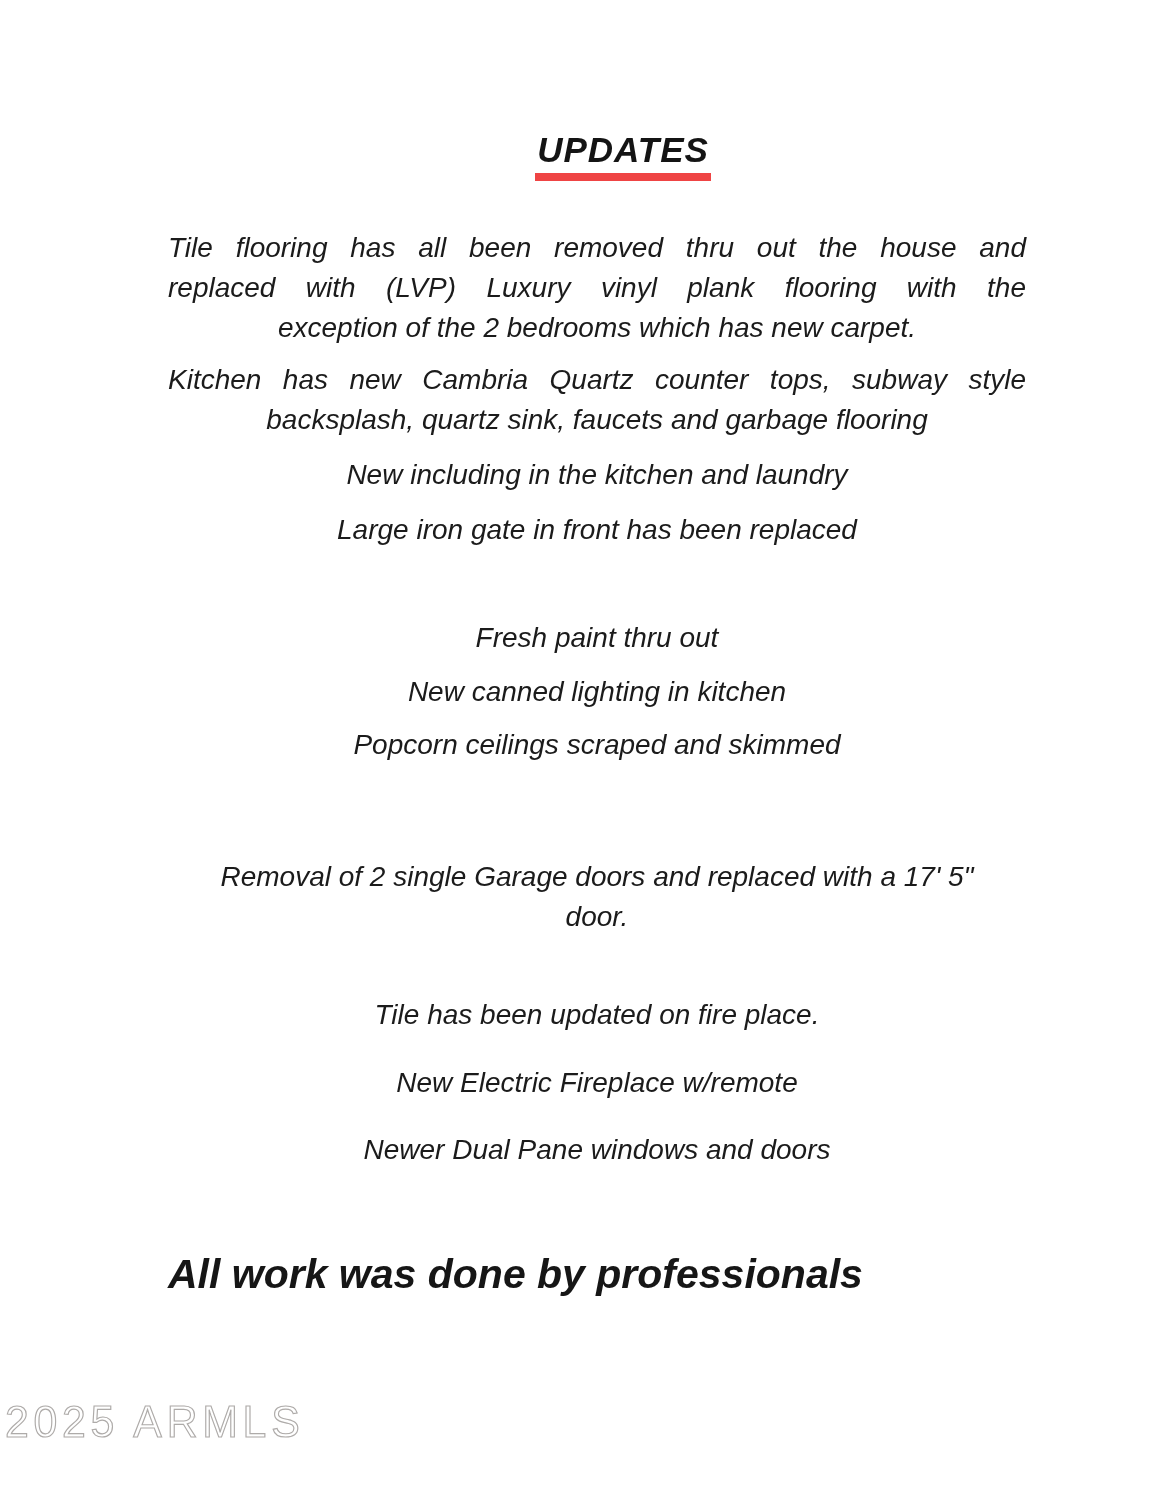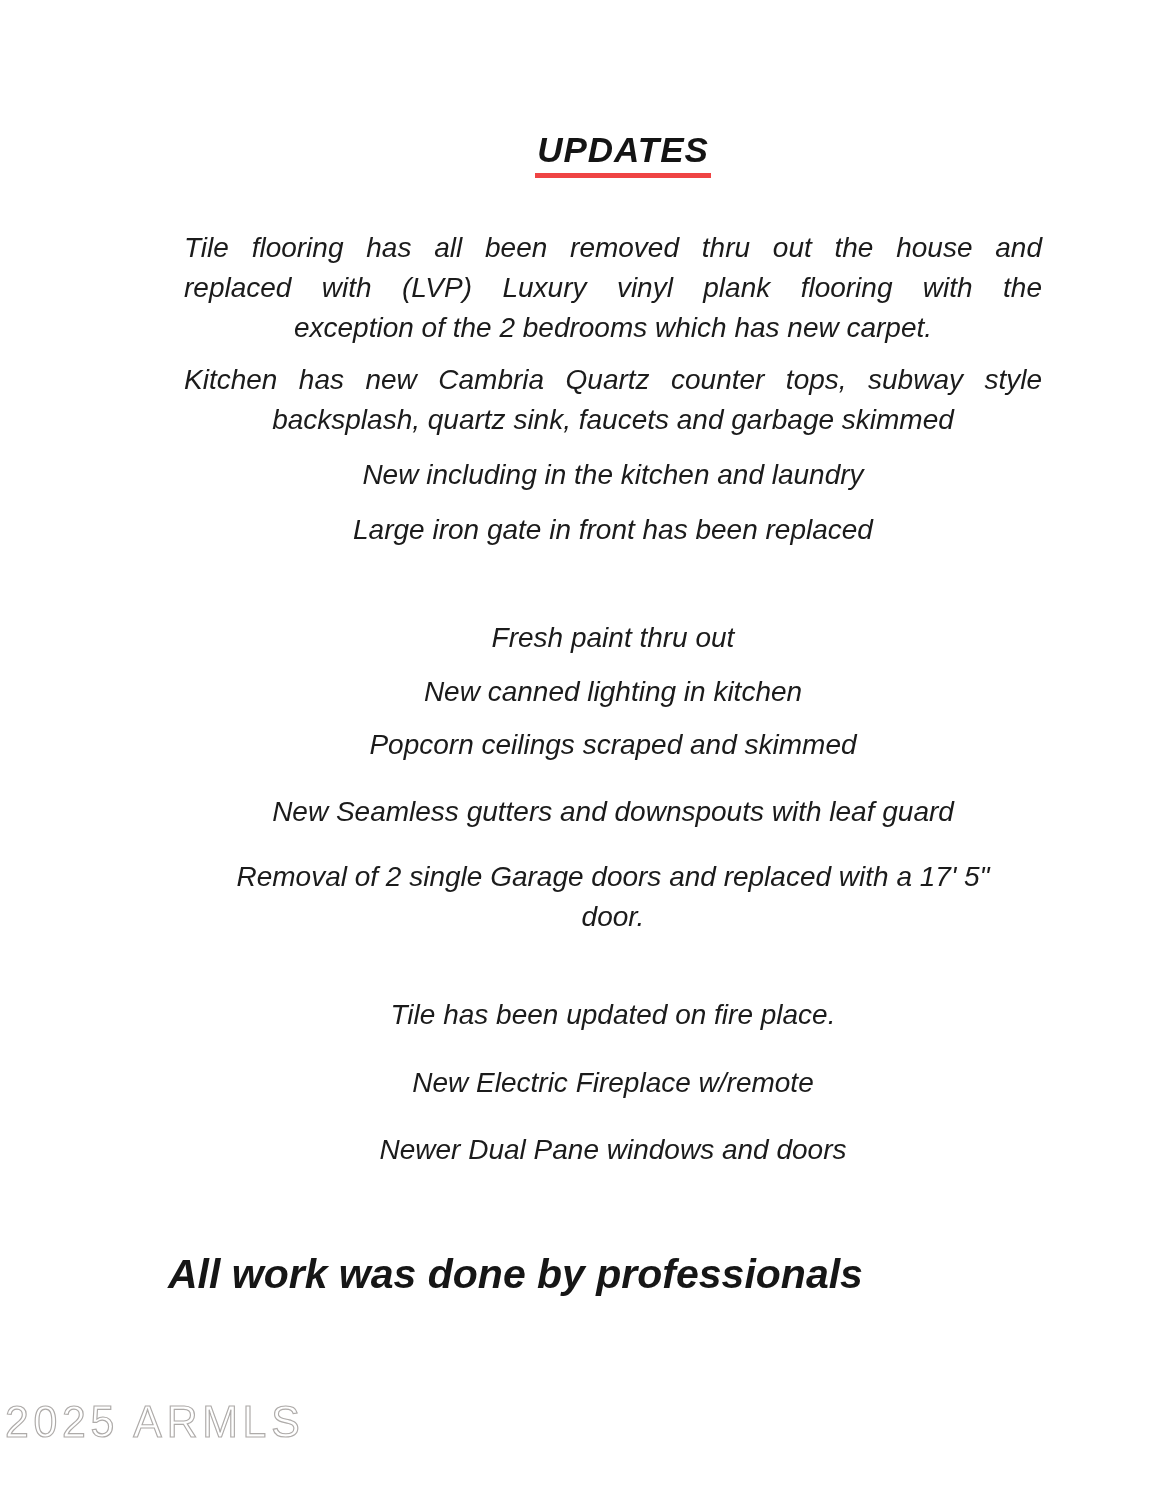--- a/index.html
+++ b/index.html
@@ -22,26 +22,26 @@
     text-align: center;
     font-size: 35px;
     font-weight: bold;
     font-style: italic;
     letter-spacing: 1px;
     color: #141414;
     transform: translateX(22px);
   }
   .title-text {
     display: inline-block;
-    border-bottom: 5px solid #ef4444;
+    border-bottom: 8px solid #ef4444;
     padding: 0 2px 3px 2px;
   }
   .block {
     position: absolute;
-    left: 184px;
+    left: 168px;
     width: 858px;
     font-size: 28px;
     line-height: 40px;
   }
   .line { text-align: center; }
   .line.stretch {
     text-align: justify;
     text-align-last: justify;
   }
   .wide-words { word-spacing: 16px; }
@@ -78,21 +78,21 @@
   <h1 class="title"><span class="title-text">UPDATES</span></h1>
 
   <div class="block" style="top:228px">
     <div class="line stretch">Tile flooring has all been removed thru out the house and</div>
     <div class="line stretch">replaced with (LVP) Luxury vinyl plank flooring with the</div>
     <div class="line">exception of the 2 bedrooms which has new carpet.</div>
   </div>
 
   <div class="block" style="top:360px">
     <div class="line stretch">Kitchen has new Cambria Quartz counter tops, subway style</div>
-    <div class="line">backsplash, quartz sink, faucets and garbage skimmed</div>
+    <div class="line">backsplash, quartz sink, faucets and garbage flooring</div>
   </div>
 
   <div class="block" style="top:455px">
     <div class="line">New including in the kitchen and laundry</div>
   </div>
 
   <div class="block" style="top:510px">
     <div class="line">Large iron gate in front has been replaced</div>
   </div>
 
@@ -102,23 +102,20 @@
   </div>
 
   <div class="block" style="top:672px">
     <div class="line">New canned lighting in kitchen</div>
   </div>
 
   <div class="block" style="top:725px">
     <div class="line">Popcorn ceilings scraped and skimmed</div>
   </div>
 
-  <div class="block" style="top:792px">
-    <div class="line">New Seamless gutters and downspouts with leaf guard</div>
-  </div>
 
   <div class="block" style="top:857px">
     <div class="line">Removal of 2 single Garage doors and replaced with a 17' 5"</div>
     <div class="line">door.</div>
   </div>
 
 
   <div class="block" style="top:995px">
     <div class="line">Tile has been updated on fire place.</div>
   </div>

